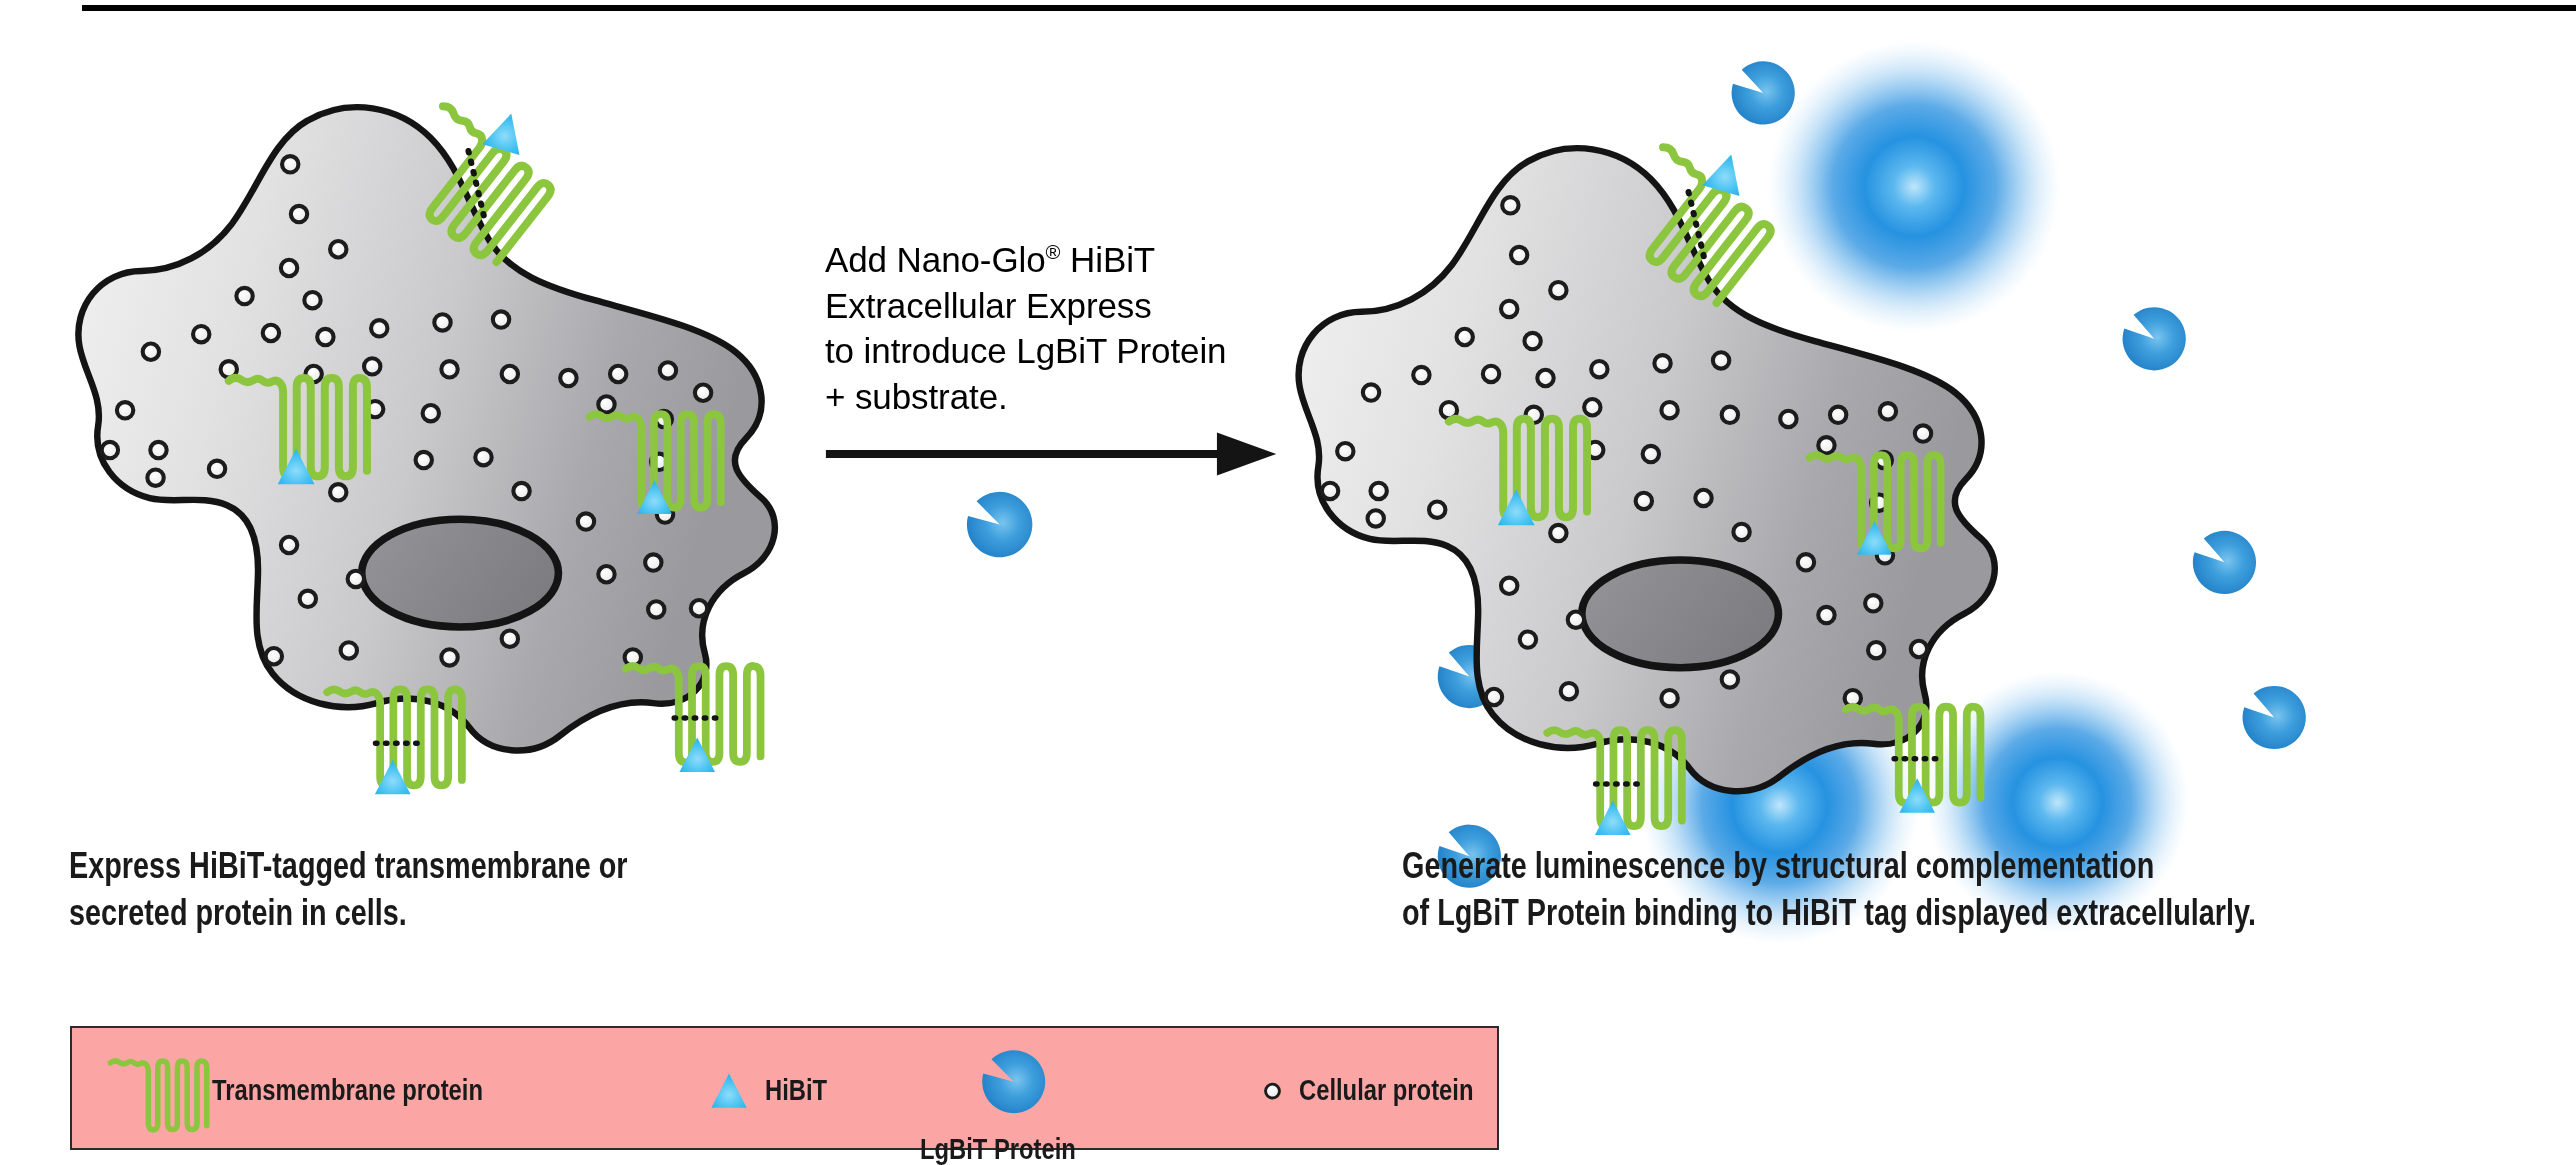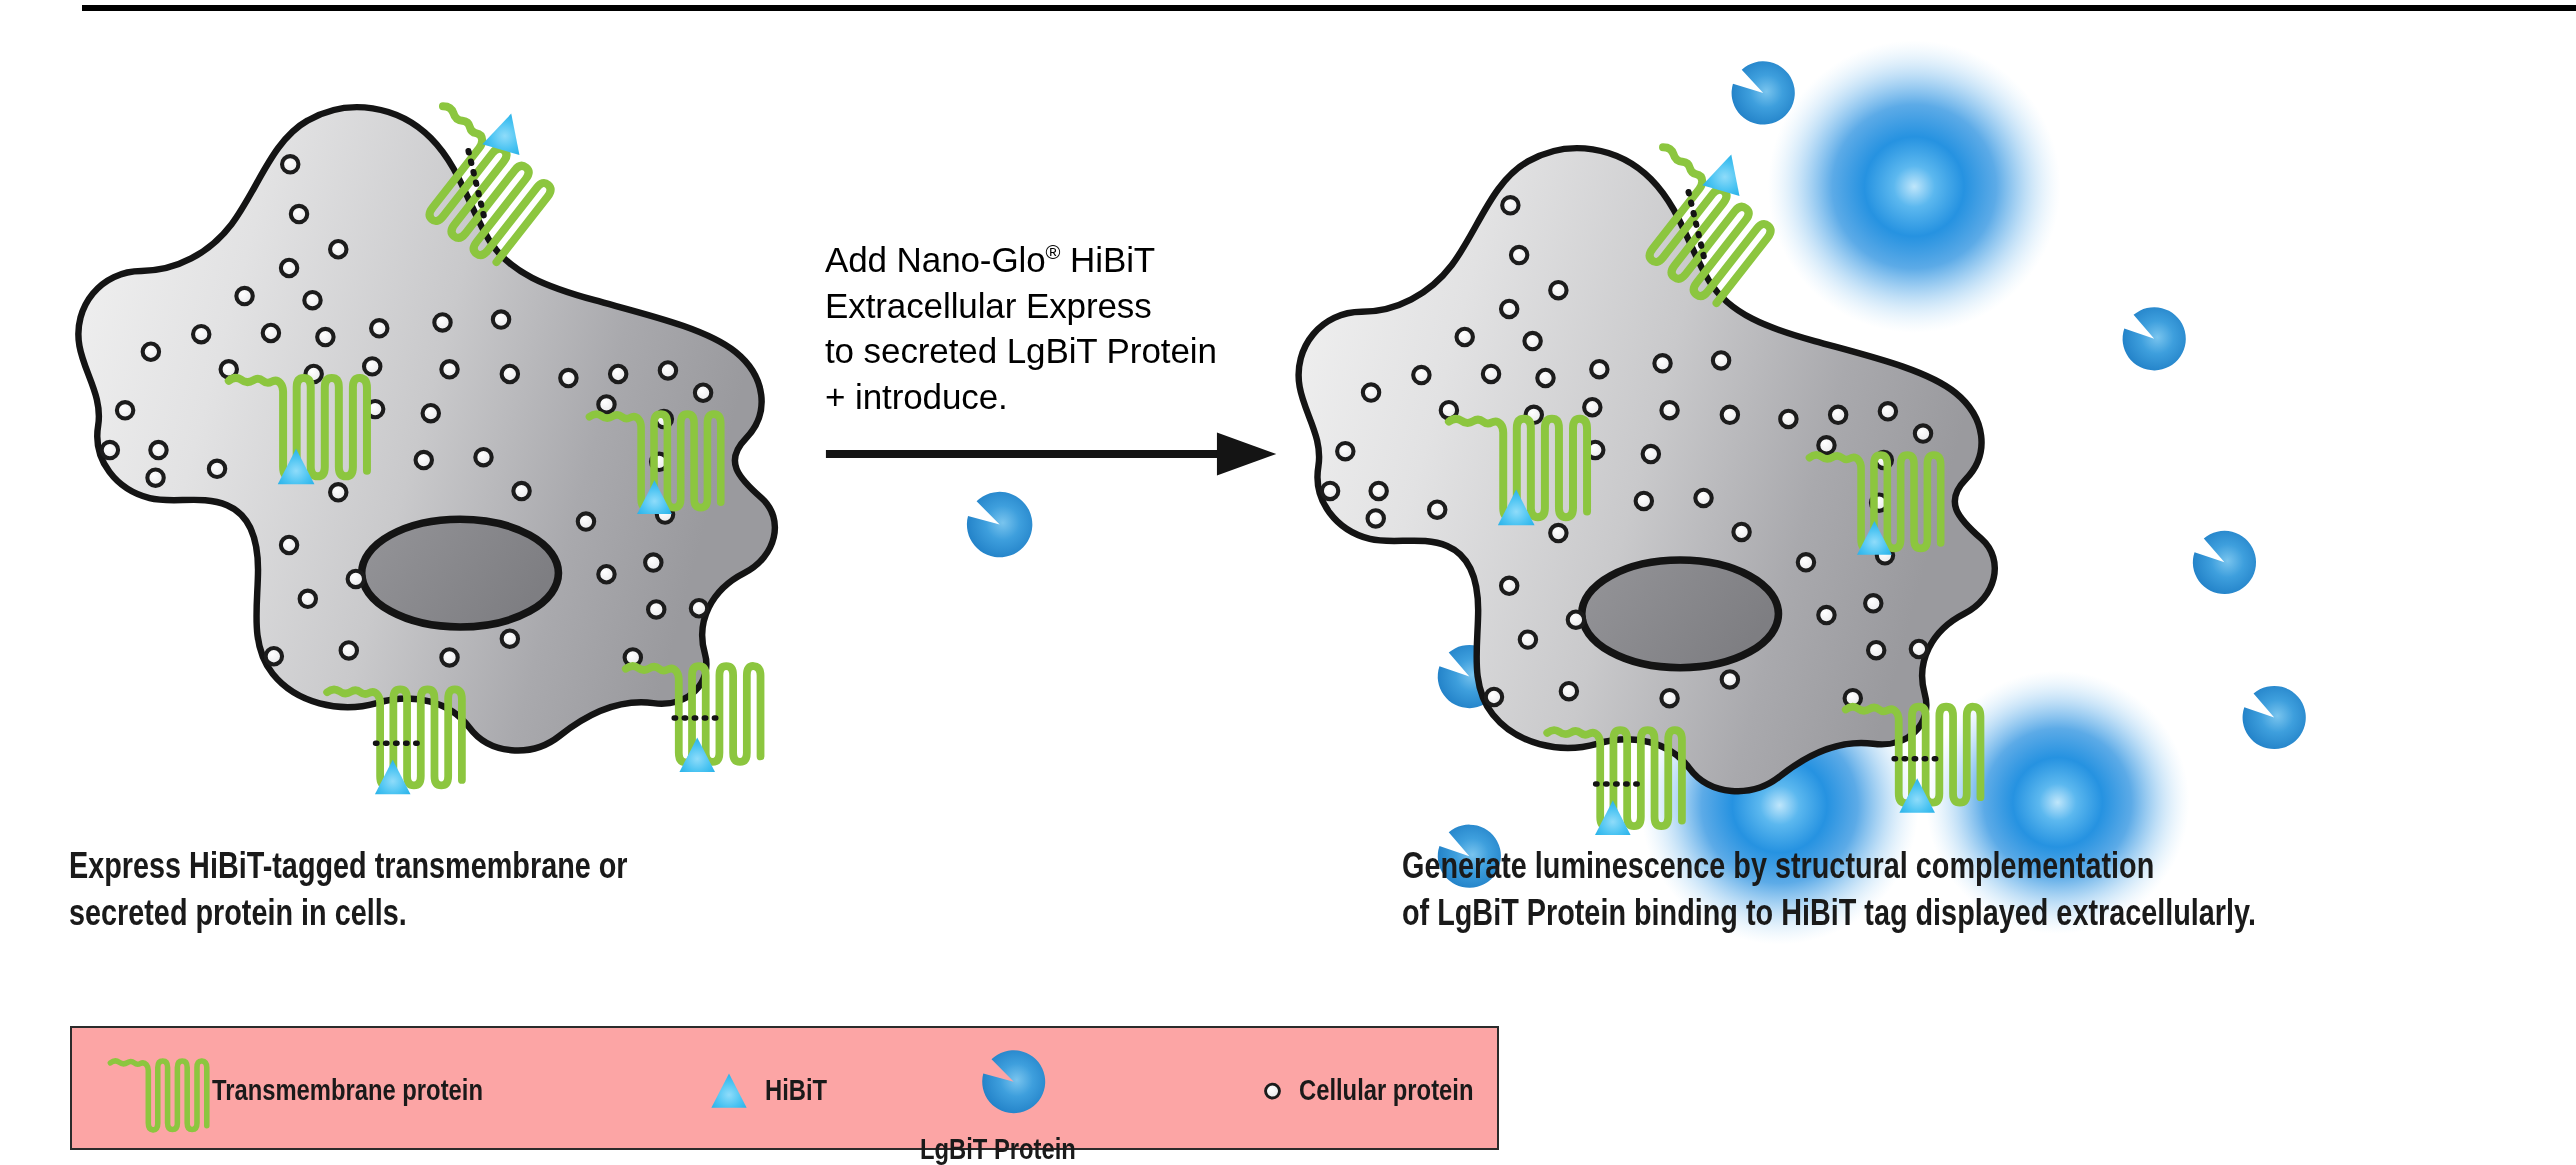--- a/index.html
+++ b/index.html
@@ -241,22 +241,22 @@
     <g transform="translate(1095,1130) scale(0.92)">
       <use href="#hibitTag"></use>
     </g>
   </svg>
 
   <div class="center-text">
     <span class="ln">
       <span>Add Nano-Glo</span><sup>®</sup><span> HiBiT</span>
     </span>
     <span class="ln">Extracellular Express</span>
-    <span class="ln">to secreted LgBiT Protein</span>
-    <span class="ln">+ introduce.</span>
+    <span class="ln">to introduce LgBiT Protein</span>
+    <span class="ln">+ substrate.</span>
   </div>
 
   <svg class="panel" id="center-arrow" viewBox="0 0 800 110" style="left:820px;top:422px;width:468px;height:64px;">
     <line x1="8" y1="55" x2="690" y2="55" stroke="#141414" stroke-width="14"></line>
     <path d="M 680 18 L 782 55 L 680 92 Z" fill="#141414"></path>
   </svg>
 
   <svg class="panel" id="center-lgbit" viewBox="0 0 220 220" style="left:934px;top:460px;width:129px;height:129px;">
     <g transform="translate(112,110) rotate(-8) scale(0.62)">
       <use href="#lgbitProtein"></use>

